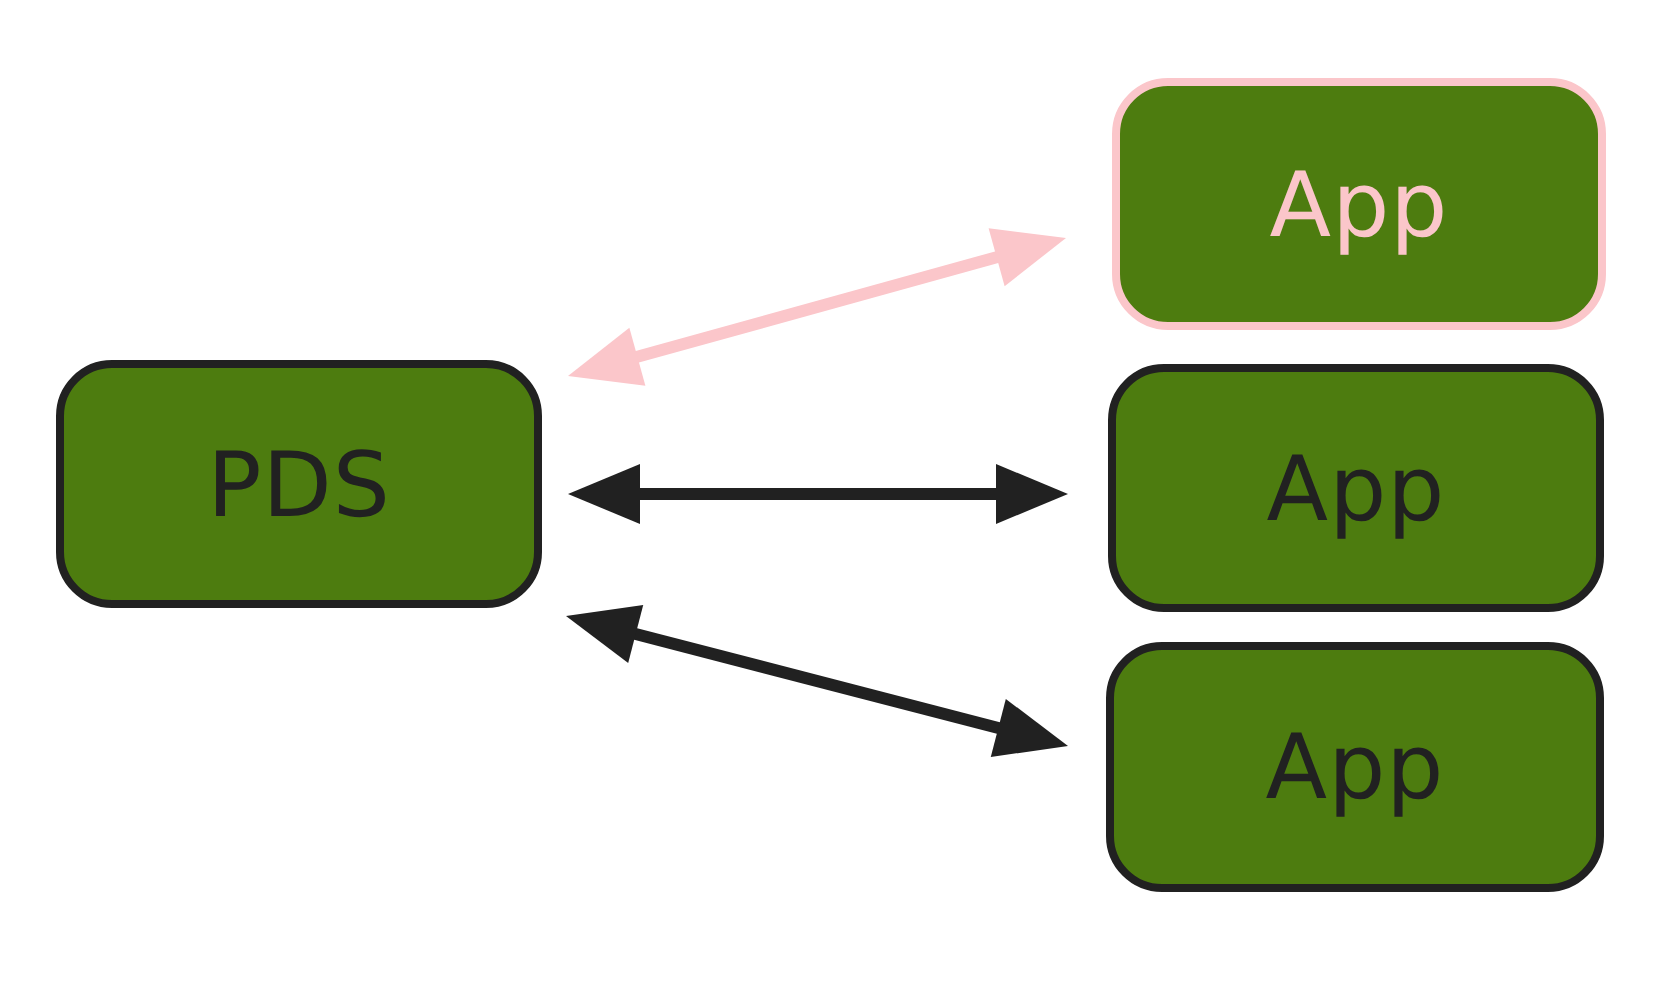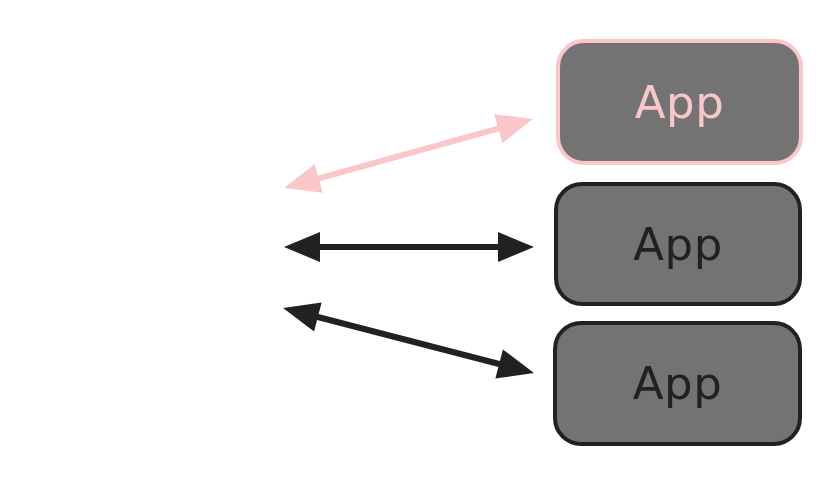--- a/index.html
+++ b/index.html
@@ -21,21 +21,21 @@
     position: absolute;
     left: 0; top: 0;
     width: 834px;
     height: 492px;
   }
   .node {
     position: absolute;
     display: flex;
     align-items: center;
     justify-content: center;
-    background: #737373;
+    background: #4d7c0f;
     border: 4px solid var(--ink, #212121);
     border-radius: 28px;
     color: var(--ink, #212121);
     font-size: 45px;
     line-height: 1;
     letter-spacing: 0.5px;
   }
   .node.inactive {
     border-color: var(--pink, #FBC6CA);
     color: var(--pink, #FBC6CA);
@@ -61,20 +61,23 @@
         <polygon points="284,247 320,262 320,232" fill="#212121"></polygon>
         <polygon points="534,247 498,262 498,232" fill="#212121"></polygon>
       </g>
       <g>
         <line x1="310.10585540317834" y1="315.0194446263211" x2="506.89414459682166" y2="365.9805553736789" stroke="#212121" stroke-width="6"></line>
         <polygon points="283,308 314.0899687542716,331.5459941998298 321.6108022824727,302.504006267853" fill="#212121"></polygon>
         <polygon points="534,373 495.3891977175273,378.495993732147 502.9100312457284,349.4540058001702" fill="#212121"></polygon>
       </g>
     </svg>
 
+  <div class="node node-pds">
+    <span>PDS</span>
+  </div>
 
   <div class="node node-app-top inactive">
     <span>App</span>
   </div>
 
   <div class="node node-app-middle">
     <span>App</span>
   </div>
 
   <div class="node node-app-bottom">

